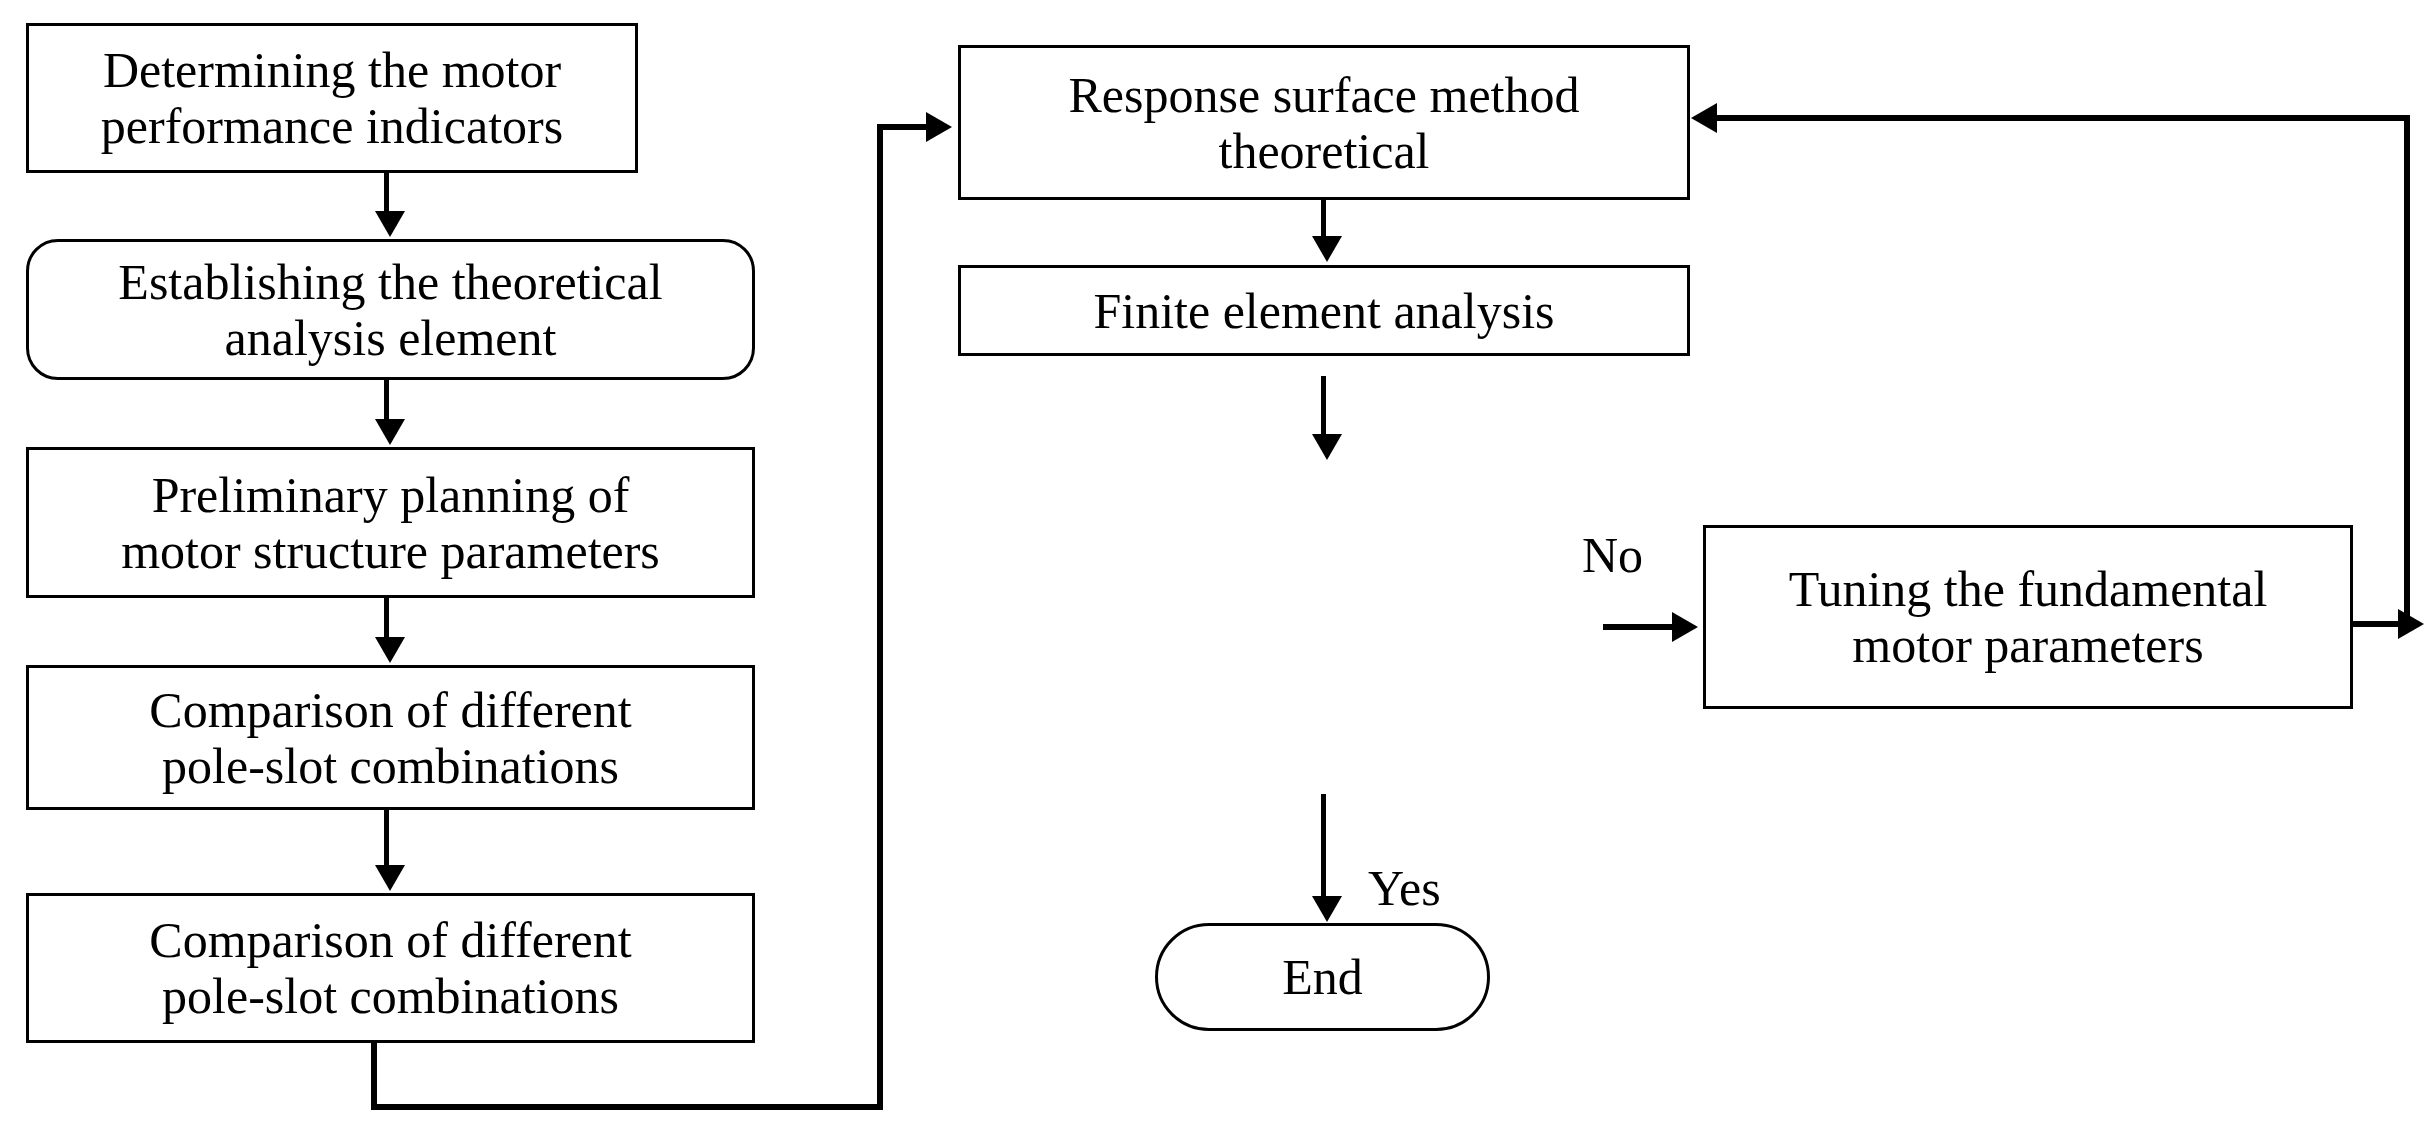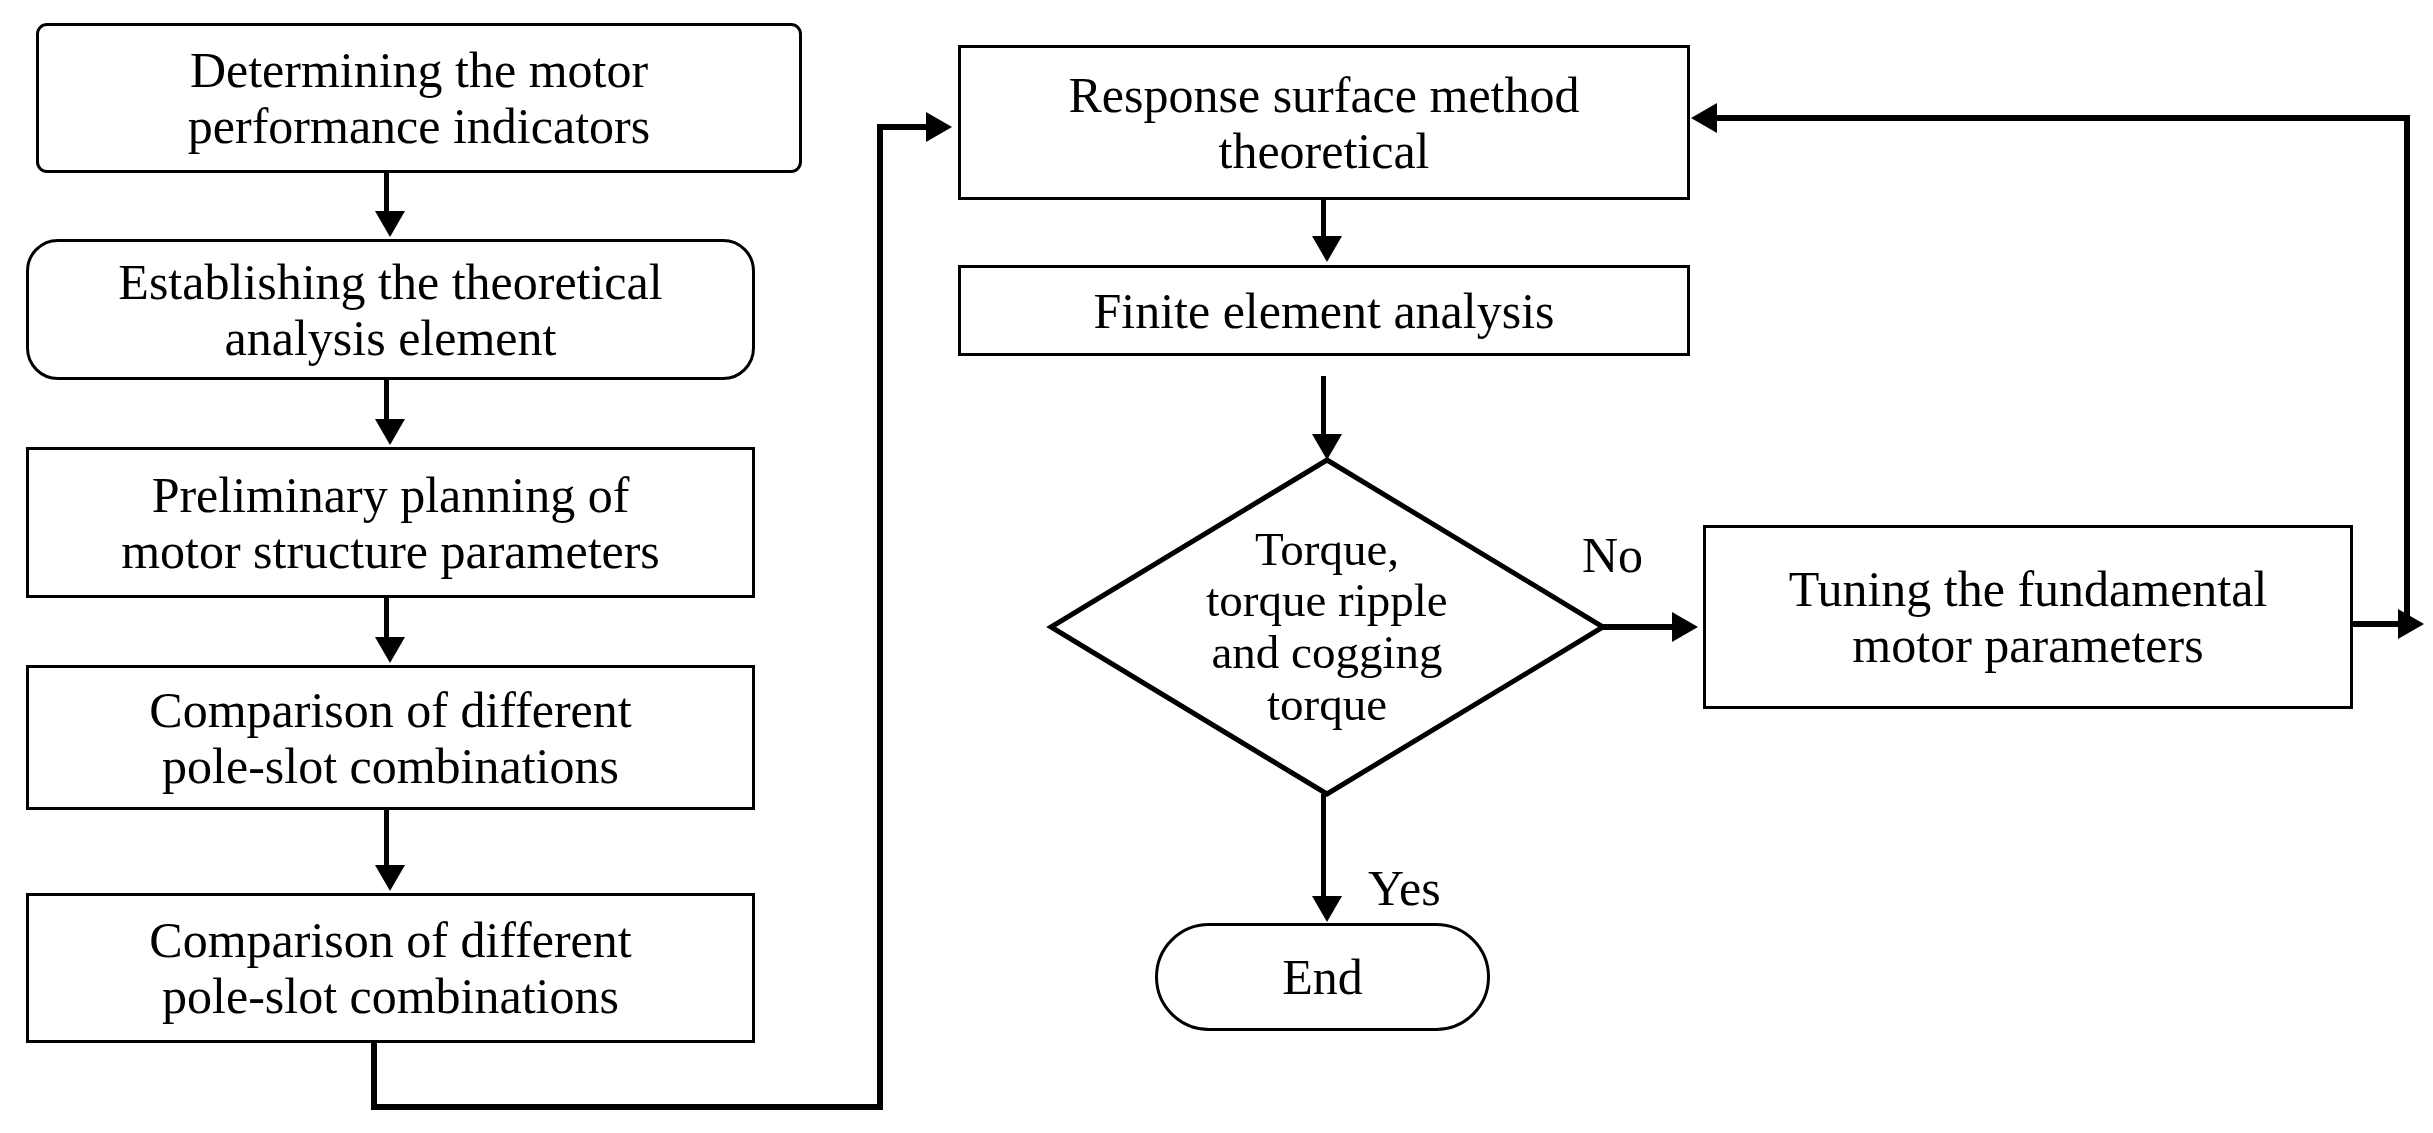--- a/index.html
+++ b/index.html
@@ -25,21 +25,21 @@
   .ah{position:absolute;width:0;height:0;}
   .ah.down{border-left:15px solid transparent;border-right:15px solid transparent;border-top:26px solid #000;}
   .ah.right{border-top:15px solid transparent;border-bottom:15px solid transparent;border-left:26px solid #000;}
   .ah.left{border-top:15px solid transparent;border-bottom:15px solid transparent;border-right:26px solid #000;}
 </style>
 </head>
 <body>
 
 <div id="stage">
 
-  <div class="node proc" style="left:36px;top:23px;width:766px;height:150px;border-radius:11px;">
+  <div class="node proc" style="left:26px;top:23px;width:612px;height:150px;">
     <span class="txt">
       <span>Determining the motor</span><br>
       <span>performance indicators</span>
     </span>
   </div>
 
   <div class="node proc" style="left:26px;top:239px;width:729px;height:141px;border-radius:32px;">
     <span class="txt">
       <span>Establishing the theoretical</span><br>
       <span>analysis element</span>
@@ -97,33 +97,20 @@
       <span>Finite element analysis</span>
     </span>
   </div>
 
   <div class="ln" style="left:1321px;top:200px;width:5px;height:38px;"></div>
   <div class="ah down" style="left:1312px;top:236px;"></div>
 
   <div class="ln" style="left:1321px;top:376px;width:5px;height:62px;"></div>
   <div class="ah down" style="left:1312px;top:434px;"></div>
 
-  <div class="dec" style="left:1048px;top:457px;width:558px;height:340px;">
-    <svg width="558" height="340" viewBox="0 0 558 340">
-      <polygon points="279,3 555,170 279,337 3,170" fill="#ffffff" stroke="#000000" stroke-width="5"></polygon>
-    </svg>
-    <div class="dtxt">
-      <span>
-        <span>Torque,</span><br>
-        <span>torque ripple</span><br>
-        <span>and cogging</span><br>
-        <span>torque</span>
-      </span>
-    </div>
-  </div>
 
   <div class="ln" style="left:1603px;top:624px;width:73px;height:6px;"></div>
   <div class="ah right" style="left:1672px;top:612px;"></div>
   <div class="lbl" style="left:1582px;top:530px;">No</div>
 
   <div class="node proc" style="left:1703px;top:525px;width:650px;height:184px;">
     <span class="txt">
       <span>Tuning the fundamental</span><br>
       <span>motor parameters</span>
     </span>

